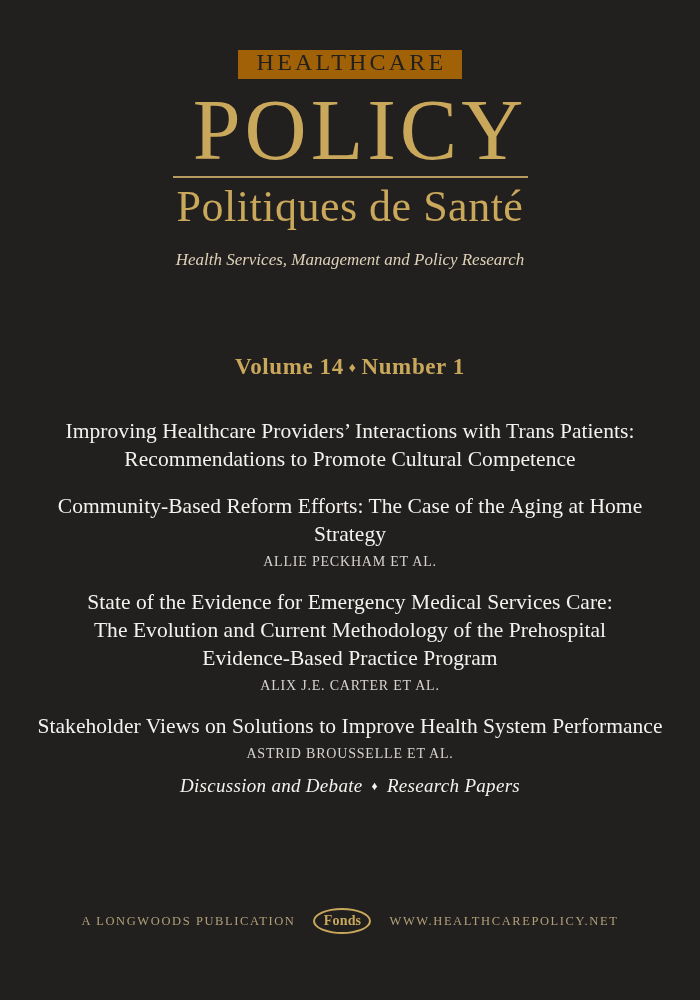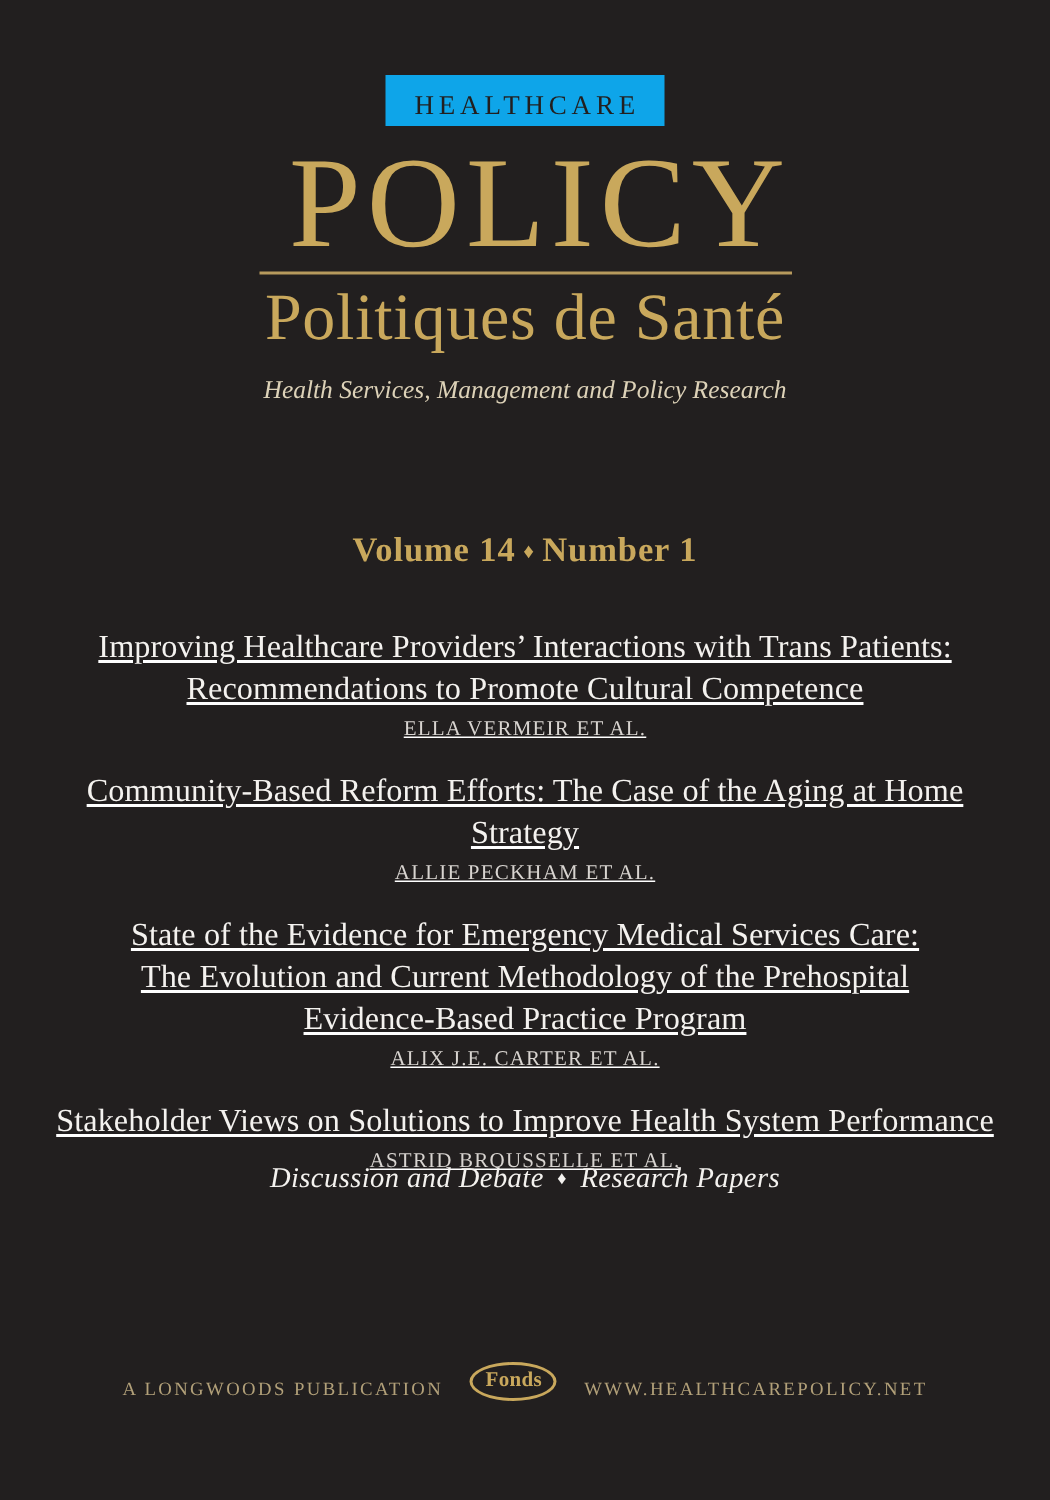--- a/index.html
+++ b/index.html
@@ -26,26 +26,26 @@
   
   .masthead {
     position: absolute;
     top: 0;
     left: 0;
     width: 700px;
     text-align: center;
   }
   .healthcare-banner {
     display: inline-block;
-    background: #0ea5e9;
+    background: #a16207;
     color: #221f1f;
     font-family: "Liberation Serif", serif;
-    font-size: 18px;
+    font-size: 24px;
     letter-spacing: 3.2px;
-    padding: 11px 16px 5px 19px;
+    padding: 0 16px 5px 19px;
     margin-top: 50px;
     line-height: 1;
   }
   .policy-word {
     font-family: "Liberation Serif", serif;
     font-size: 86px;
     letter-spacing: 4px;
     color: #c9a85c;
     line-height: 0.92;
     margin-top: 12px;
@@ -102,21 +102,20 @@
   
   .articles {
     position: absolute;
     top: 418px;
     left: 25px;
     width: 650px;
     text-align: center;
   }
   .article {
     margin-bottom: 19px;
-    text-decoration: underline;
   }
   .article-title {
     font-family: "Liberation Serif", serif;
     font-size: 21.5px;
     line-height: 1.30;
     color: #f4f2ef;
     letter-spacing: 0.05px;
   }
   .article-authors {
     font-family: "Liberation Serif", serif;
@@ -146,21 +145,21 @@
     padding: 0 9px;
   }
 
   
   .footer {
     position: absolute;
     top: 908px;
     left: 0;
     width: 700px;
     display: flex;
-    align-items: flex-end;
+    align-items: center;
     justify-content: center;
   }
   .footer-text {
     font-family: "Liberation Serif", serif;
     font-size: 12.5px;
     letter-spacing: 1.6px;
     color: #b2a079;
     white-space: nowrap;
   }
   .fonds-logo {
@@ -210,21 +209,20 @@
     <span>Volume 14</span><span class="diamond">♦</span><span>Number 1</span>
   </div>
 
   <div class="articles">
 
     <div class="article">
       <div class="article-title">
         <div>Improving Healthcare Providers’ Interactions with Trans Patients:</div>
         <div>Recommendations to Promote Cultural Competence</div>
       </div>
-      <div class="article-authors">ELLA VERMEIR ET AL.</div>
     </div>
 
     <div class="article">
       <div class="article-title">
         <div>Community-Based Reform Efforts: The Case of the Aging at Home Strategy</div>
       </div>
       <div class="article-authors">ALLIE PECKHAM ET AL.</div>
     </div>
 
     <div class="article">

